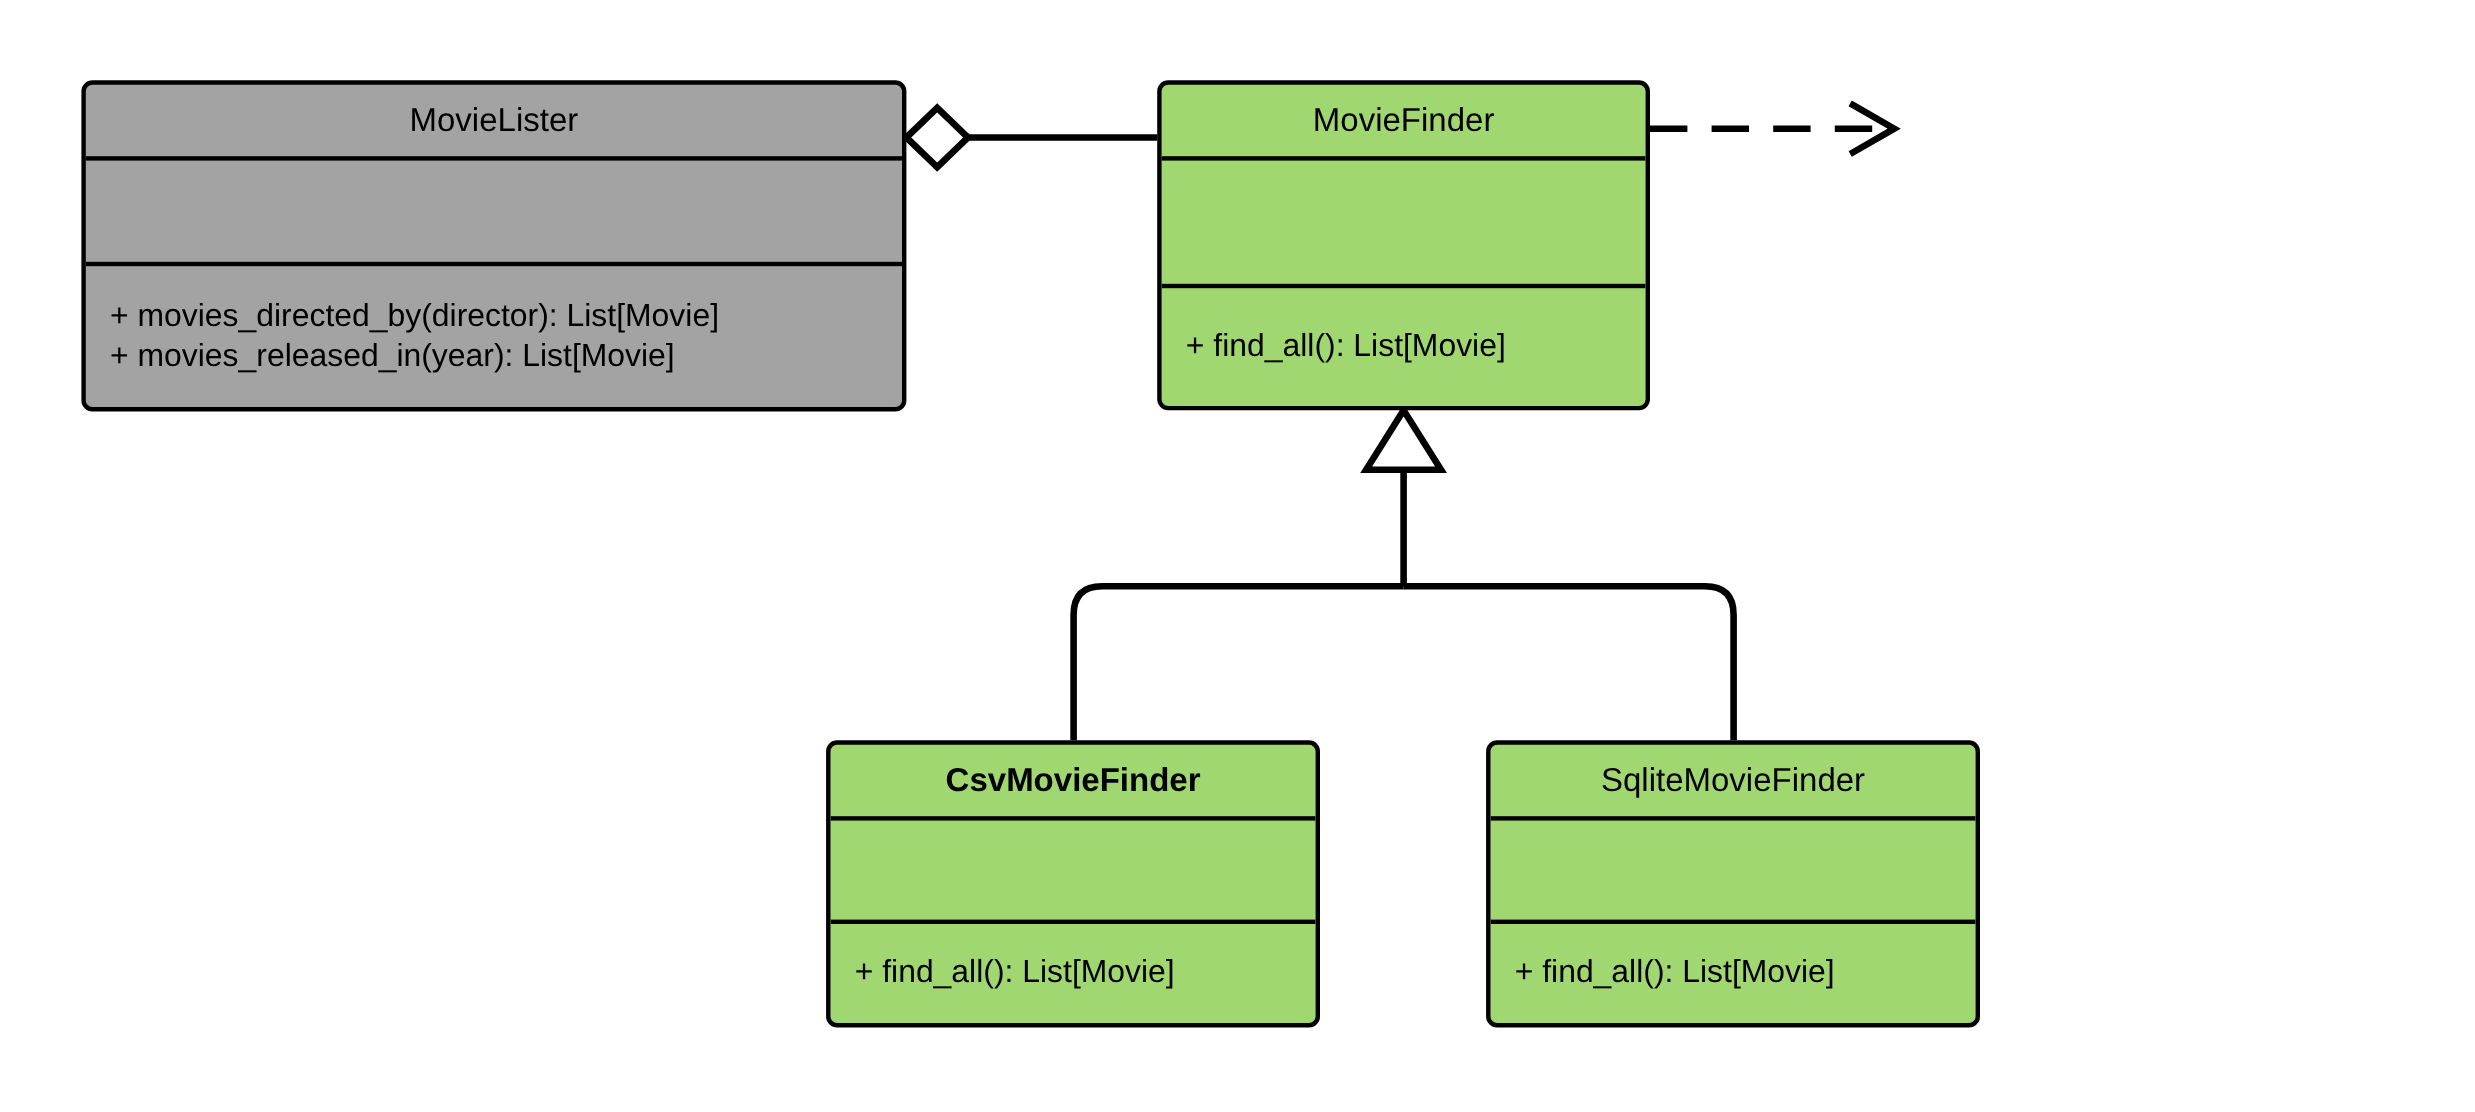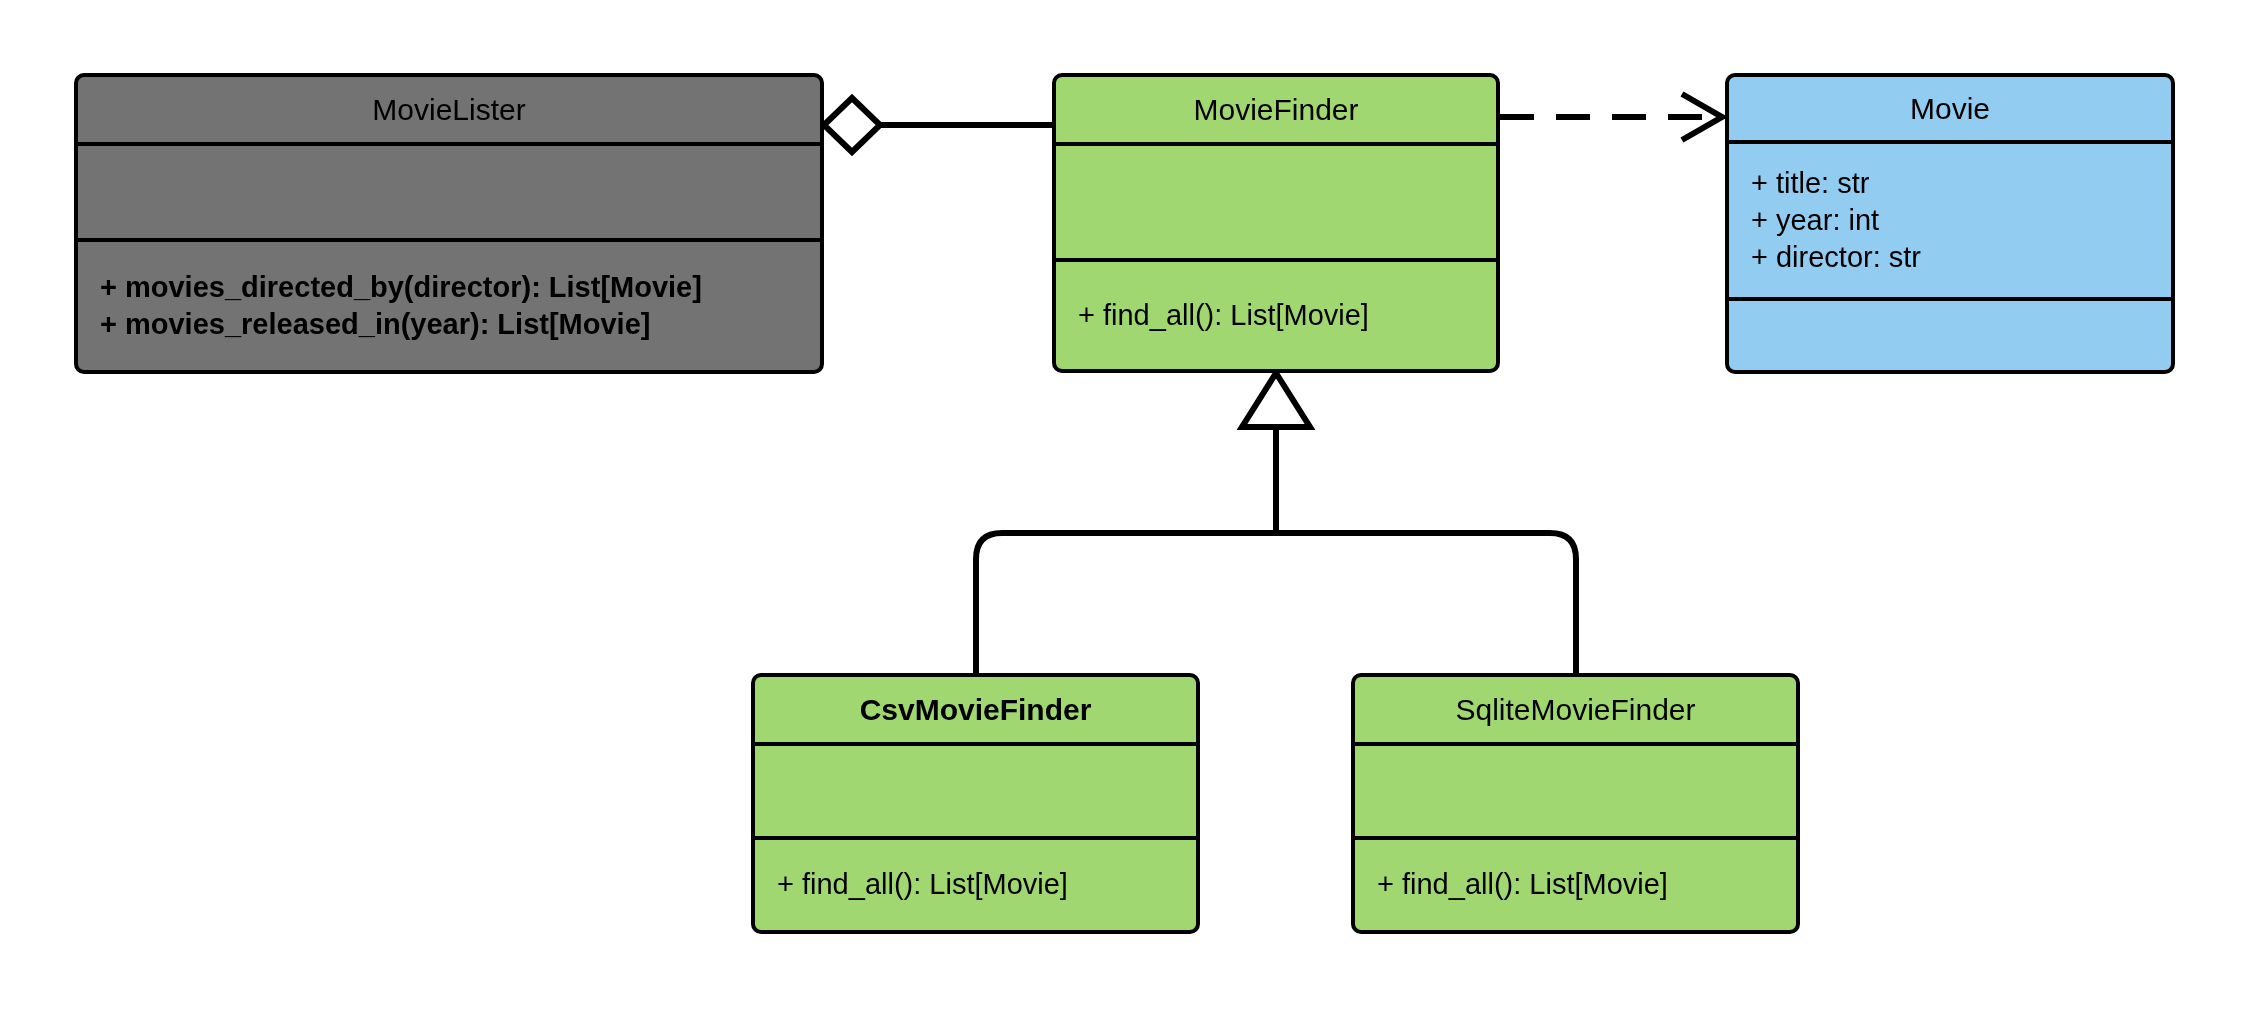--- a/index.html
+++ b/index.html
@@ -84,52 +84,41 @@
       <polygon points="1276,373 1310,427 1242,427" fill="#ffffff" stroke="#000000" stroke-width="6" stroke-linejoin="miter"></polygon>
 
       <line x1="1276" y1="427" x2="1276" y2="533" stroke="#000000" stroke-width="6"></line>
 
       <path d="M 1276 533 L 1002 533 Q 976 533 976 559 L 976 673" fill="none" stroke="#000000" stroke-width="6" stroke-linecap="butt"></path>
 
       <path d="M 1276 533 L 1550 533 Q 1576 533 1576 559 L 1576 673" fill="none" stroke="#000000" stroke-width="6" stroke-linecap="butt"></path>
     </g>
   </svg>
 
-  <div class="uml-class" style="left:74px; top:73px; width:750px; height:301px; background:#737373;">
+  <div class="uml-class" style="left:74px; top:73px; width:750px; height:301px; background:#a3a3a3;">
     <div class="compartment title-comp" style="height:65px;">
       <span class="class-title">MovieLister</span>
     </div>
     <div class="compartment members-comp divider-top" style="height:96px;"></div>
-    <div class="compartment members-comp divider-top" style="flex:1 1 auto;font-weight:bold;">
+    <div class="compartment members-comp divider-top" style="flex:1 1 auto;">
       <span class="member-line">+ movies_directed_by(director): List[Movie]</span>
       <span class="member-line">+ movies_released_in(year): List[Movie]</span>
     </div>
   </div>
 
   <div class="uml-class" style="left:1052px; top:73px; width:448px; height:300px; background:#A0D770;">
     <div class="compartment title-comp" style="height:65px;">
       <span class="class-title">MovieFinder</span>
     </div>
     <div class="compartment members-comp divider-top" style="height:116px;"></div>
     <div class="compartment members-comp divider-top" style="flex:1 1 auto;">
       <span class="member-line">+ find_all(): List[Movie]</span>
     </div>
   </div>
 
-  <div class="uml-class" style="left:1725px; top:73px; width:450px; height:301px; background:#92CCF0;">
-    <div class="compartment title-comp" style="height:63px;">
-      <span class="class-title">Movie</span>
-    </div>
-    <div class="compartment members-comp divider-top" style="height:157px;">
-      <span class="member-line">+ title: str</span>
-      <span class="member-line">+ year: int</span>
-      <span class="member-line">+ director: str</span>
-    </div>
-    <div class="compartment members-comp divider-top" style="flex:1 1 auto;"></div>
-  </div>
 
   <div class="uml-class" style="left:751px; top:673px; width:449px; height:261px; background:#A0D770;">
     <div class="compartment title-comp" style="height:65px;font-weight:bold;">
       <span class="class-title">CsvMovieFinder</span>
     </div>
     <div class="compartment members-comp divider-top" style="height:94px;"></div>
     <div class="compartment members-comp divider-top" style="flex:1 1 auto;">
       <span class="member-line">+ find_all(): List[Movie]</span>
     </div>
   </div>

